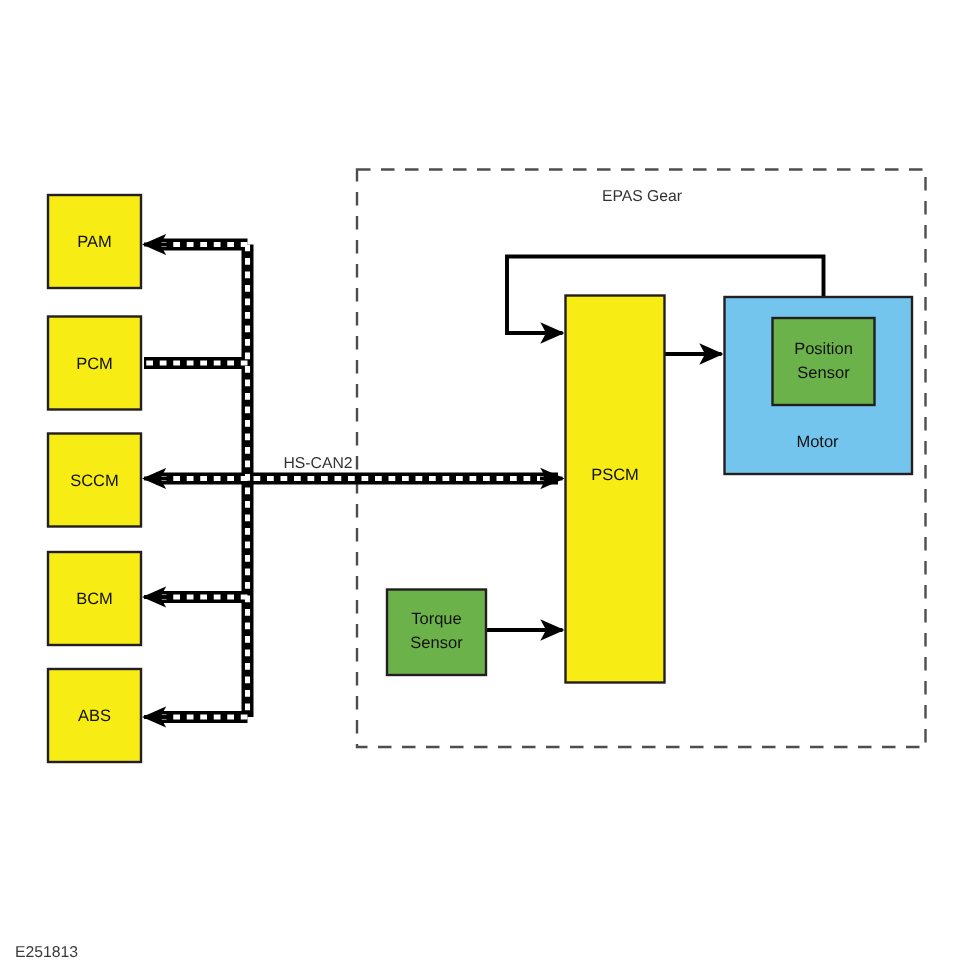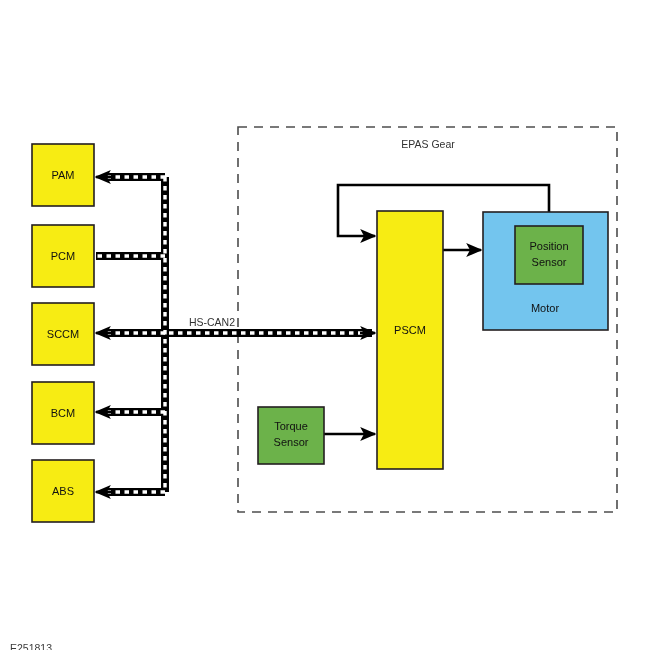--- a/index.html
+++ b/index.html
@@ -13,21 +13,20 @@
     font-family: "Liberation Sans", sans-serif;
     position: relative;
     overflow: hidden;
   }
   #diagram-root {
     position: absolute;
     left: 0;
     top: 0;
     width: 650px;
     height: 514px;
-    margin-top: 14px;
   }
   svg#diagram-svg {
     position: absolute;
     left: 0;
     top: 0;
     width: 650px;
     height: 650px;
     display: block;
   }
   .node-label {

